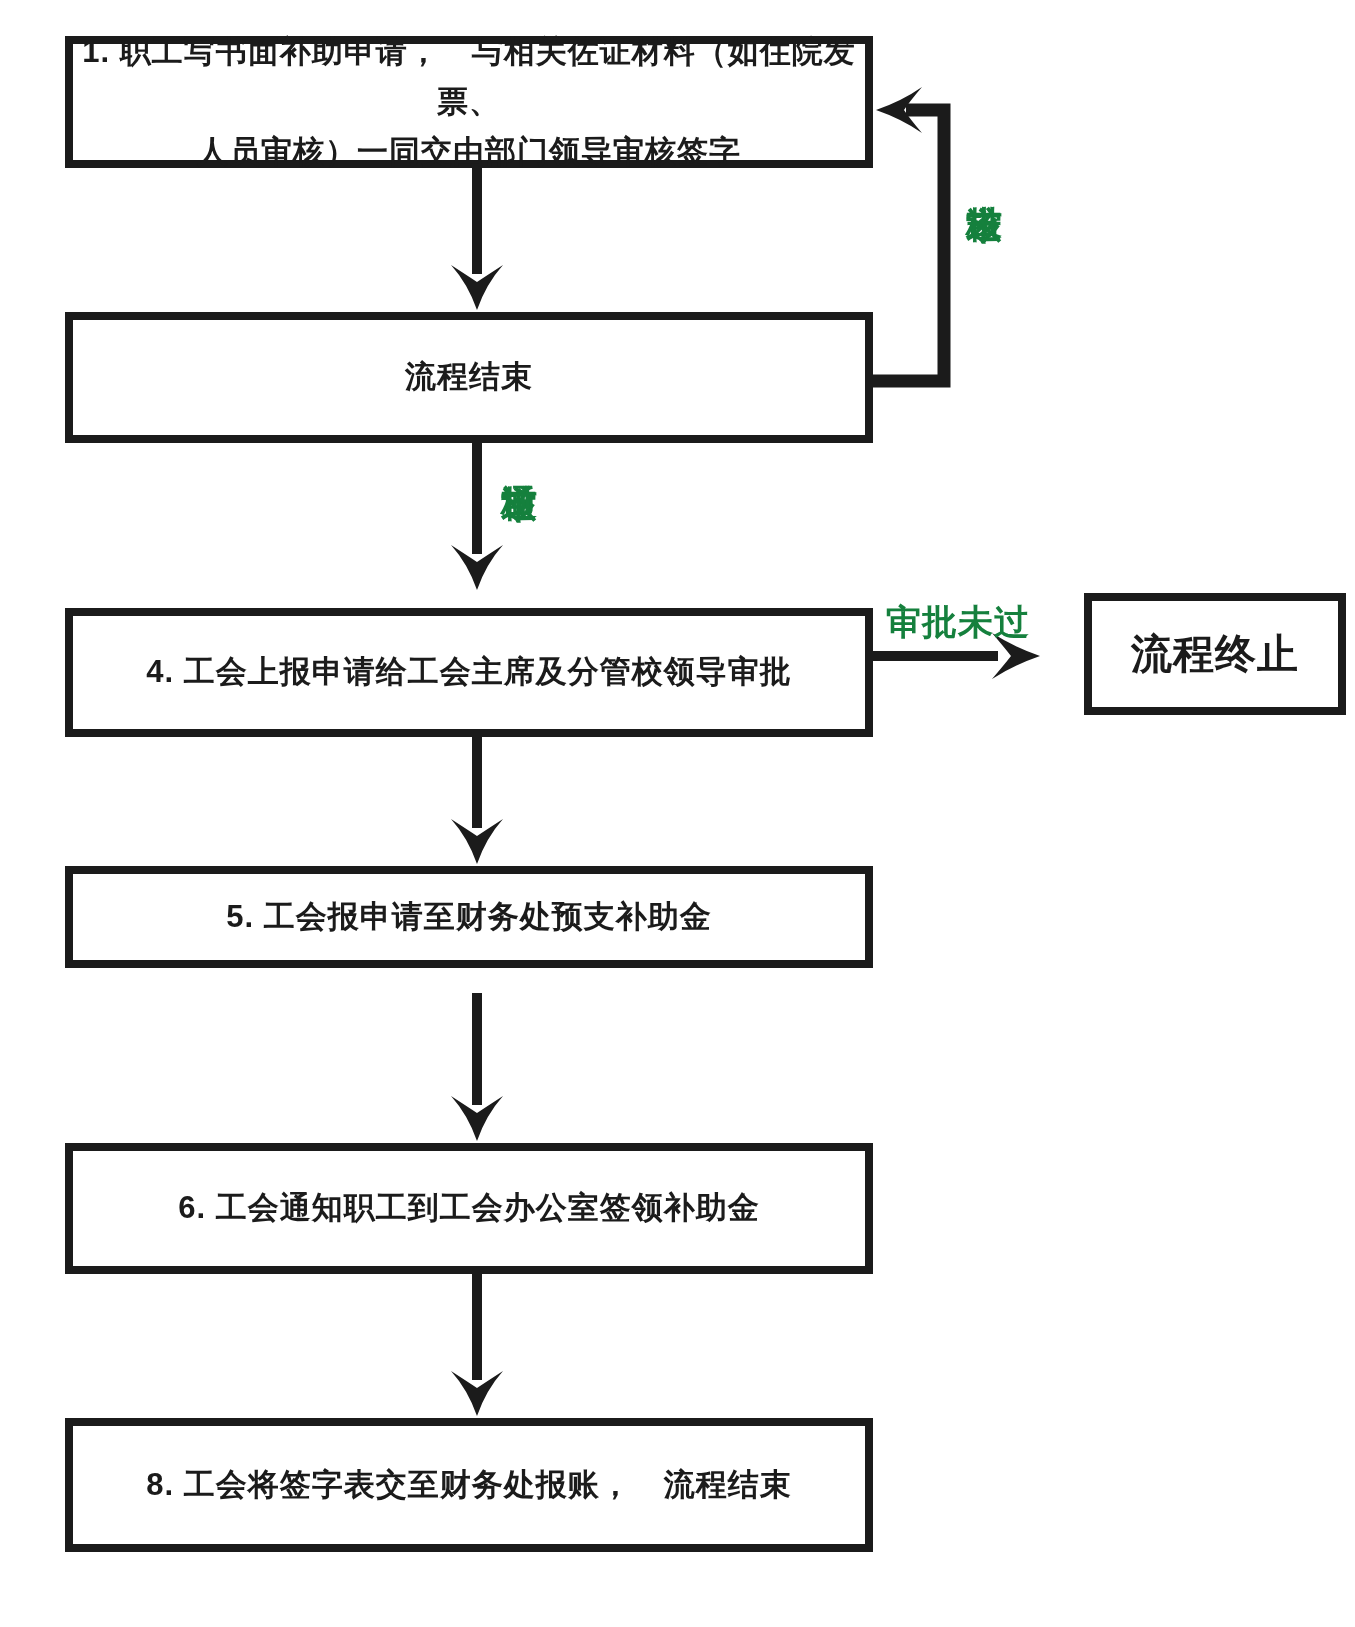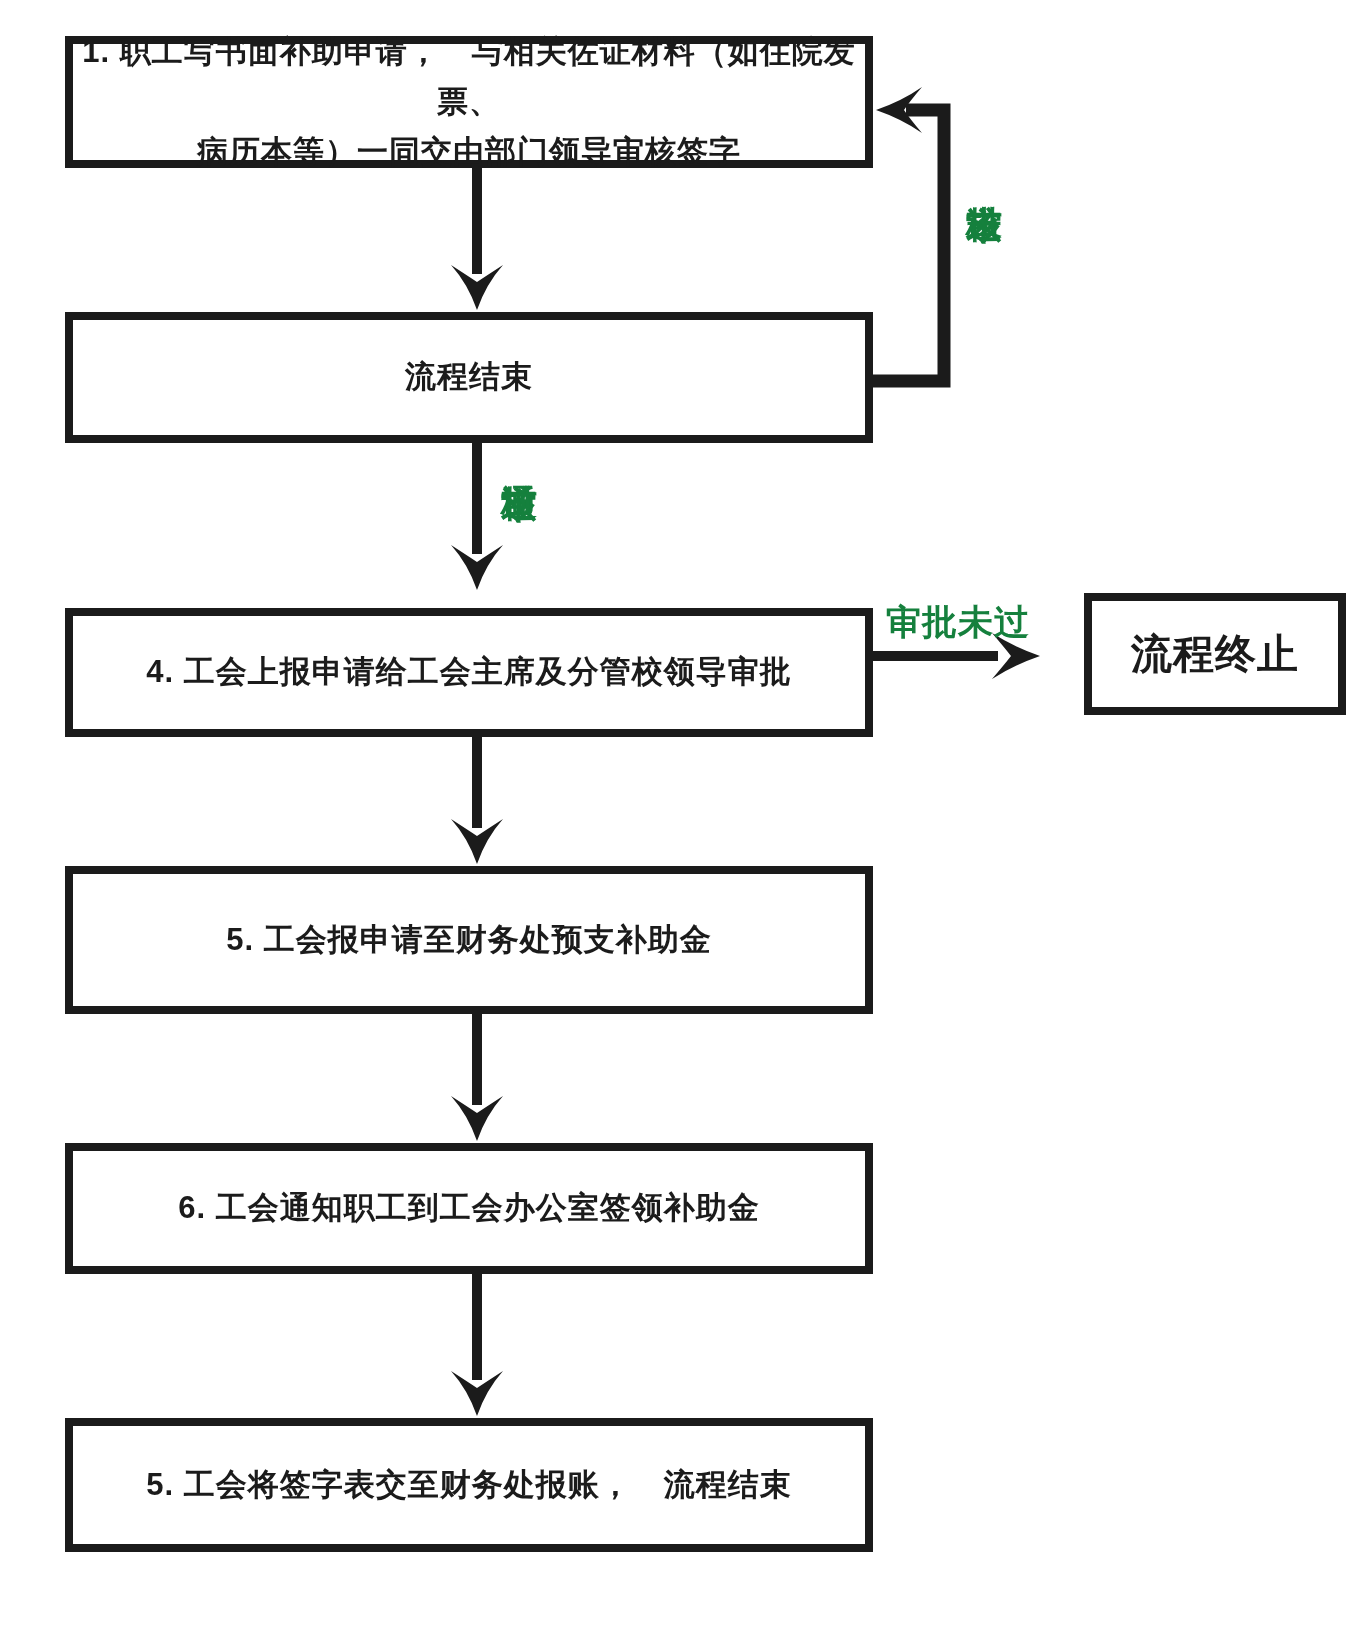--- a/index.html
+++ b/index.html
@@ -31,21 +31,21 @@
     font-size: 31px;
     font-weight: bold;
     line-height: 1.62;
     letter-spacing: 1px;
     z-index: 2;
   }
   .node .line { width: 100%; text-align: center; }
   .node-step1 { left: 65px;   top: 36px;   width: 808px; height: 132px; }
   .node-step2 { left: 65px;   top: 312px;  width: 808px; height: 131px; }
   .node-step4 { left: 65px;   top: 592px;  width: 808px; height: 129px; margin-top: 16px; }
-  .node-step5 { left: 65px;   top: 866px;  width: 808px; height: 148px; }
+  .node-step5 { left: 65px;   top: 866px;  width: 808px; height: 102px; }
   .node-step6 { left: 65px;   top: 1143px; width: 808px; height: 131px; justify-content: center; }
   .node-step7 { left: 65px;   top: 1418px; width: 808px; height: 134px; }
   .node-terminate { left: 1084px; top: 593px; width: 262px; height: 122px; font-size: 41px; }
   .edge-label {
     position: absolute;
     font-weight: bold;
     color: #15803d;
     z-index: 3;
     white-space: nowrap;
   }
@@ -102,41 +102,41 @@
     </g>
 
     <g>
       <path d="M871 381 H944 V110 H906" fill="none" stroke="#1b1b1b" stroke-width="13" stroke-linejoin="miter"></path>
       <path d="M876 110 Q902 101 922 87 Q910 101 904 110 Q910 119 922 133 Q902 119 876 110 Z" fill="#1b1b1b"></path>
     </g>
   </svg>
 
   <div class="node node-step1">
     <div class="line">1. 职工写书面补助申请，　与相关佐证材料（如住院发票、</div>
-    <div class="line">病历本等）一同交由部门领导审核签字</div>
+    <div class="line">人员审核）一同交由部门领导审核签字</div>
   </div>
 
   <div class="node node-step2">
     <div class="line">流程结束</div>
   </div>
 
   <div class="node node-step4">
     <div class="line">4. 工会上报申请给工会主席及分管校领导审批</div>
   </div>
 
   <div class="node node-step5">
     <div class="line">5. 工会报申请至财务处预支补助金</div>
   </div>
 
   <div class="node node-step6">
     <div class="line">6. 工会通知职工到工会办公室签领补助金</div>
   </div>
 
   <div class="node node-step7">
-    <div class="line">5. 工会将签字表交至财务处报账，　流程结束</div>
+    <div class="line">8. 工会将签字表交至财务处报账，　流程结束</div>
   </div>
 
   <div class="node node-terminate">
     <div class="line">流程终止</div>
   </div>
 
   <div class="edge-label vertical label-review-not-passed">审核未过</div>
 
   <div class="edge-label vertical label-review-passed">审核通过</div>
 

